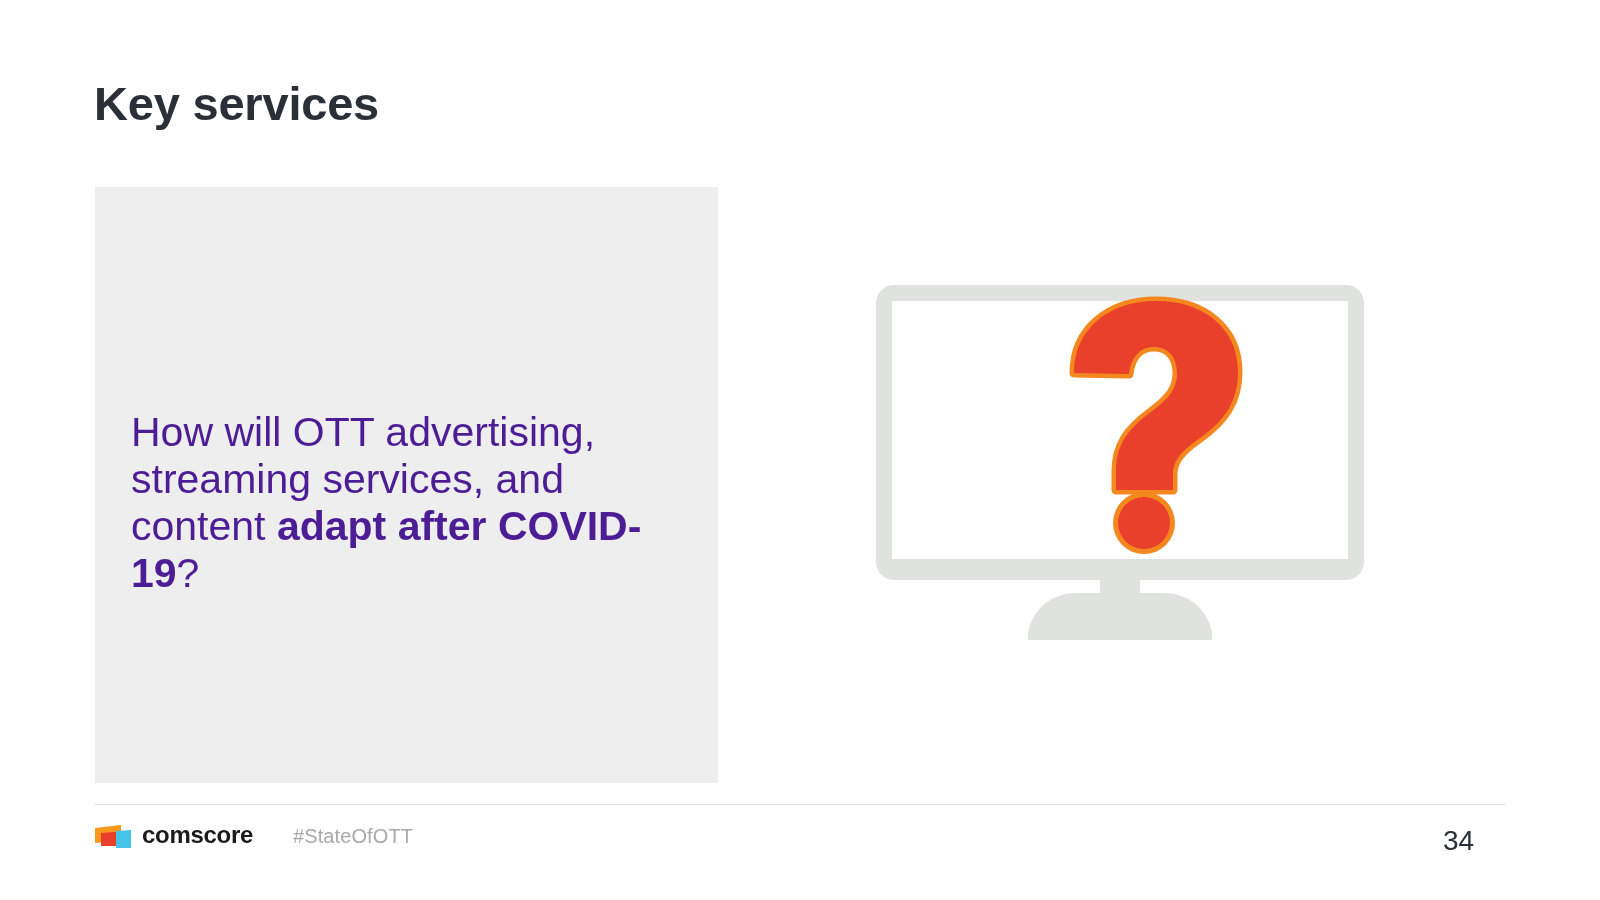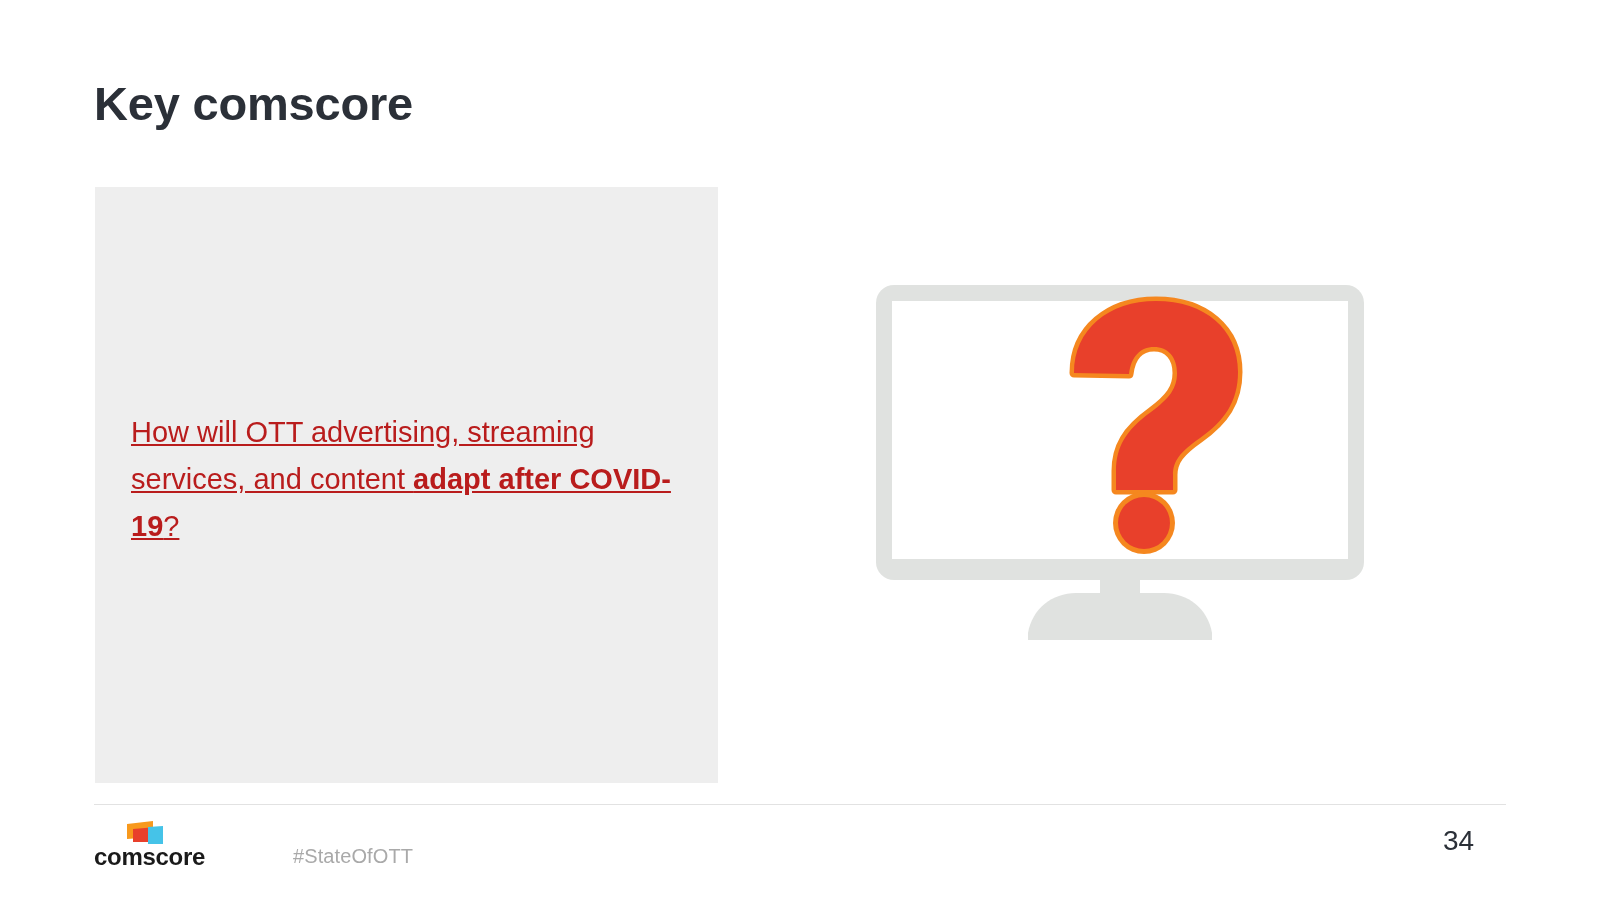--- a/index.html
+++ b/index.html
@@ -43,25 +43,24 @@
     width: 623px;
     height: 596px;
     background: #eeeeee;
   }
 
   .panel-text {
     position: absolute;
     left: 36px;
     top: 222px;
     width: 575px;
-    font-size: 29px;
+    font-size: 41px;
     line-height: 47px;
-    color: #b91c1c;
+    color: #4c1d95;
     font-weight: normal;
-    text-decoration: underline;
   }
   .panel-text .em {
     font-weight: bold;
   }
 
   
   .monitor {
     position: absolute;
     left: 860px;
     top: 275px;
@@ -84,21 +83,20 @@
     background: #e2e2e2;
   }
 
   .footer-brand {
     position: absolute;
     left: 94px;
     top: 817px;
     display: flex;
     align-items: center;
     height: 36px;
-    flex-direction: column;
   }
 
   .logo-mark {
     width: 38px;
     height: 28px;
     position: relative;
     margin-right: 10px;
     flex: 0 0 auto;
   }
   .logo-mark svg { display: block; }
@@ -107,42 +105,42 @@
     font-size: 24px;
     font-weight: bold;
     color: #1a1a1a;
     letter-spacing: -0.3px;
     line-height: 1;
   }
 
   .footer-hashtag {
     position: absolute;
     left: 293px;
-    top: 844px;
+    top: 824px;
     font-size: 20px;
     color: #a9a9a9;
     line-height: 1.2;
     letter-spacing: 0.1px;
   }
 
   .page-number {
     position: absolute;
     left: 1443px;
     top: 824px;
     font-size: 28px;
     color: #2b3038;
     line-height: 1.2;
   }
 </style>
 </head>
 <body>
 
 <div class="slide">
 
-  <div class="slide-title">Key comscore</div>
+  <div class="slide-title">Key services</div>
 
   <div class="content-panel">
     <div class="panel-text">
       <span>How will OTT advertising, streaming services, and content </span><span class="em">adapt after COVID-19</span><span>?</span>
     </div>
   </div>
 
   <div class="monitor">
     <svg viewBox="0 0 520 380" xmlns="http://www.w3.org/2000/svg">
 

